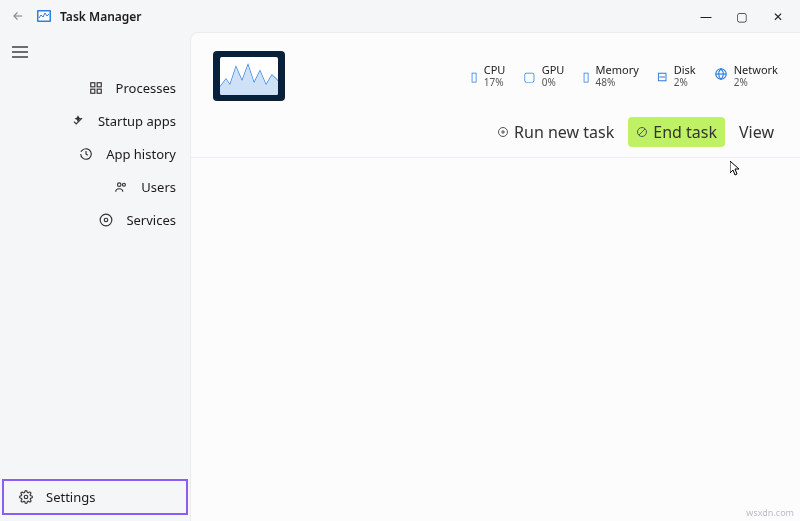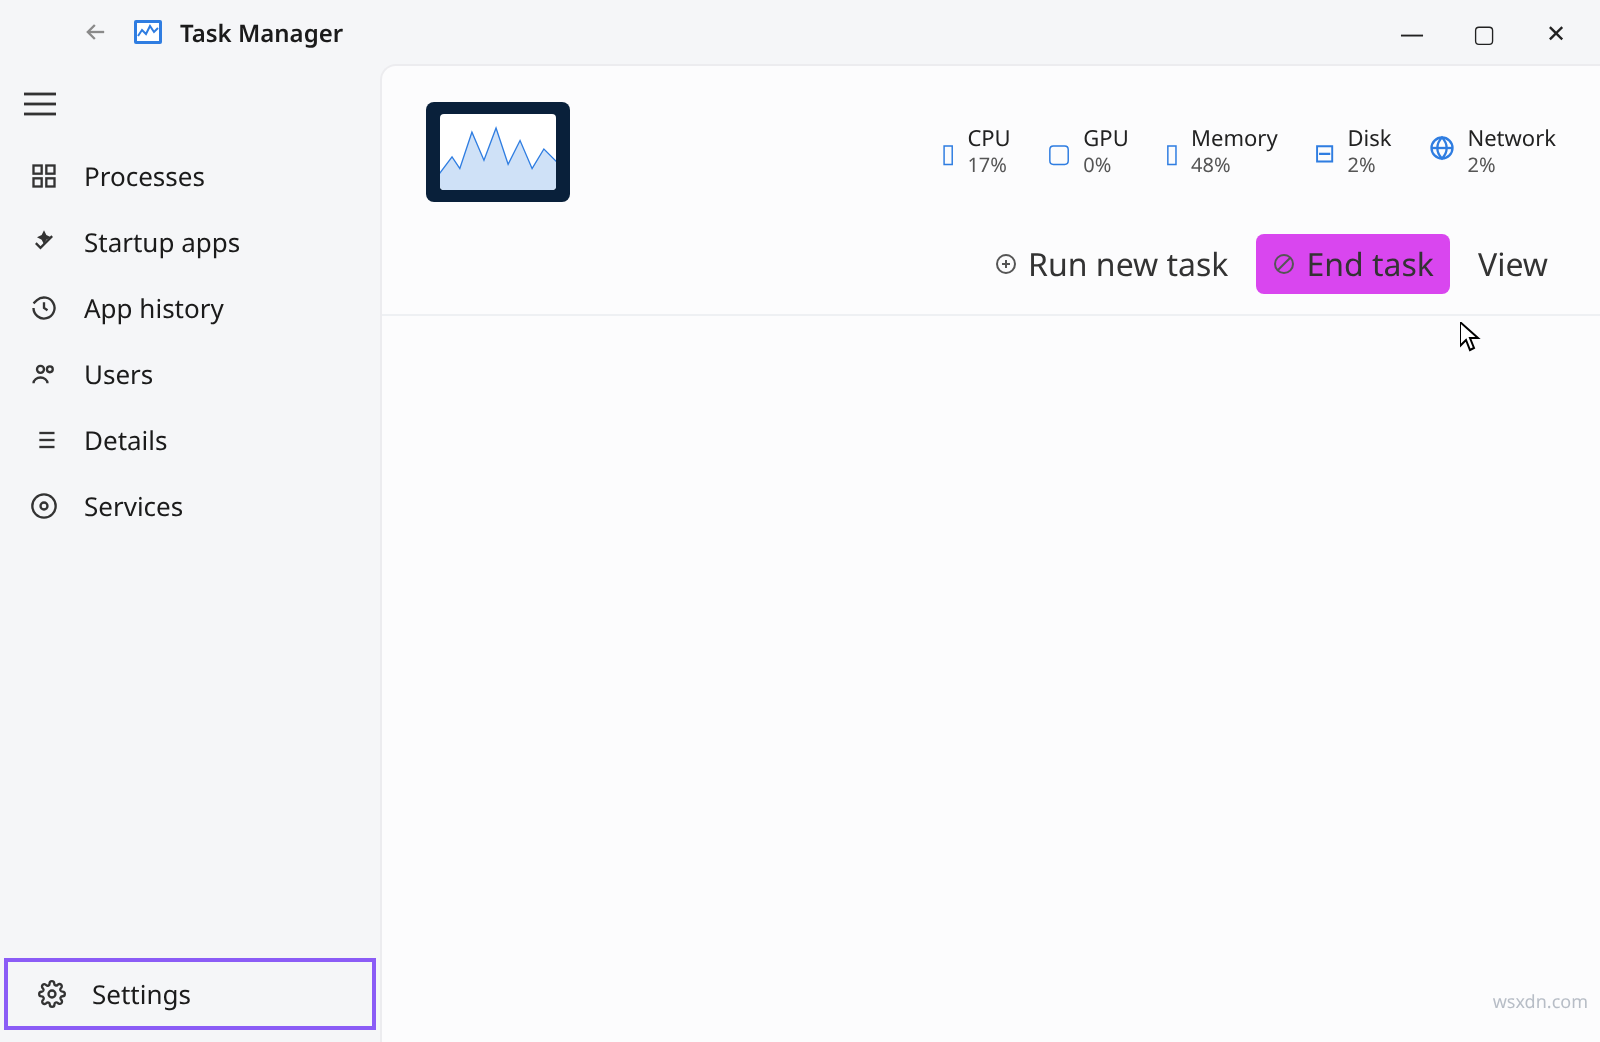--- a/index.html
+++ b/index.html
@@ -1,47 +1,47 @@
 <!DOCTYPE html>
 <html><head>
 <meta charset="utf-8">
 <style>
   * { box-sizing: border-box; font-family: "Segoe UI", system-ui, sans-serif; }
   body { margin: 0; width: 800px; height: 521px; background: #f5f6f8; overflow: hidden; position: relative; }
-  .titlebar { height: 32px; display: flex; align-items: center; padding: 16px 4px; background: #f5f6f8; margin-left: 30px; }
+  .titlebar { height: 32px; display: flex; align-items: center; padding: 16px 4px; background: #f5f6f8; }
   .tb-back { width: 28px; display:flex; align-items:center; justify-content:center; color:#8a8a8a; }
   .tb-icon { width: 20px; display:flex; align-items:center; justify-content:center; margin: 0 6px 0 2px; }
   .tb-title { font-size: 12px; color:#1b1b1b; font-weight:600; }
   .win-controls { margin-left:auto; display:flex; }
   .win-btn { width:36px; height:28px; display:flex; align-items:center; justify-content:center; color:#222; font-size:12px; }
   .app { display:flex; height:calc(521px - 32px); }
   .sidebar { width:190px; display:flex; flex-direction:column; padding-top:4px; }
   .hamburger { width:36px; height:32px; display:flex; align-items:center; justify-content:center; margin-left:2px; color:#333; }
-  .nav { margin-top:4px; display:flex; flex-direction:column; gap:1px; }
+  .nav { margin-top:4px; display:flex; flex-direction:column; gap:1px;align-items:flex-end; }
   .nav-item { height:32px; display:flex; align-items:center; gap:12px; padding:0 14px; font-size:13px; color:#1b1b1b; border-radius:4px; }
   .nav-item .ic { width:16px; color:#333; display:flex; align-items:center; justify-content:center; }
   .spacer { flex:1; }
   .settings-wrap { border:2px solid #8b5cf6; margin:0 2px 6px 2px; }
   .main { flex:1; background:#fcfcfd; border-top-left-radius:8px; border:1px solid #ececef; border-right:none; border-bottom:none; position:relative; }
   .header-row { display:flex; align-items:center; padding:18px 22px 10px 22px; gap:18px; }
   .chartbox { width:72px; height:50px; background:#09203a; border-radius:4px; display:flex; align-items:center; justify-content:center; }
   .chartinner { width:58px; height:38px; background:#fff; border-radius:2px; position:relative; overflow:hidden; }
   .chartinner svg { position:absolute; inset:0; }
   .stats { margin-left:auto; display:flex; gap:18px; }
   .stat { display:flex; align-items:center; gap:6px; }
   .stat .sic { color:#2f7de1; font-size:13px; }
   .stat .lbls { display:flex; flex-direction:column; line-height:1.1; }
   .stat .lbl1 { font-size:11px; font-weight:400; color:#222; }
   .stat .lbl2 { font-size:10px; color:#555; }
   .action-row { display:flex; justify-content:flex-end; gap:6px; padding:6px 18px 10px 18px; border-bottom:1px solid #eef0f3; }
   .action { display:flex; align-items:center; gap:5px; font-size:16px; color:#333; padding:4px 8px; border-radius:4px; }
-  .action.hover { background:#d946ef; }
+  .action.hover { background:#bef264; }
   .action .ic { display:flex; align-items:center; justify-content:center; color:#555; }
   .empty { text-align:center; font-size:11px; color:#7a7a7a; margin-top:18px; }
-  .watermark { position:absolute; right:6px; bottom:14px; font-size:9px; color:#b7bdc6; }
+  .watermark { position:absolute; right:6px; bottom:2px; font-size:9px; color:#b7bdc6; }
   .cursor { position:absolute; top:128px; right:58px; font-size:12px; color:#000; pointer-events:none; }
 </style>
 </head>
 <body>
 
 <div class="titlebar">
   <div class="tb-back">
     <svg width="14" height="14" viewBox="0 0 24 24" fill="none" stroke="currentColor" stroke-width="2">
         <path d="M19 12H5"></path>
         <path d="M11 18l-6-6 6-6"></path>
@@ -107,33 +107,20 @@
               <circle cx="9" cy="8" r="3"></circle>
               <path d="M3 20c0-3 3-5 6-5s6 2 6 5"></path>
               <circle cx="17" cy="8" r="2.5"></circle>
             </svg>
           </span>
         <span>Users</span>
       </div>
       <div class="nav-item">
         <span class="ic">
             <svg width="14" height="14" viewBox="0 0 24 24" fill="none" stroke="currentColor" stroke-width="2">
-              <line x1="8" y1="6" x2="21" y2="6"></line>
-              <line x1="8" y1="12" x2="21" y2="12"></line>
-              <line x1="8" y1="18" x2="21" y2="18"></line>
-              <line x1="3" y1="6" x2="3" y2="6"></line>
-              <line x1="3" y1="12" x2="3" y2="12"></line>
-              <line x1="3" y1="18" x2="3" y2="18"></line>
-            </svg>
-          </span>
-        <span>Details</span>
-      </div>
-      <div class="nav-item">
-        <span class="ic">
-            <svg width="14" height="14" viewBox="0 0 24 24" fill="none" stroke="currentColor" stroke-width="2">
               <path d="M12 2a10 10 0 0 1 0 20"></path>
               <path d="M12 22a10 10 0 0 1 0-20"></path>
               <circle cx="12" cy="12" r="3"></circle>
             </svg>
           </span>
         <span>Services</span>
       </div>
     </div>
     <div class="spacer"></div>
     <div class="settings-wrap">

